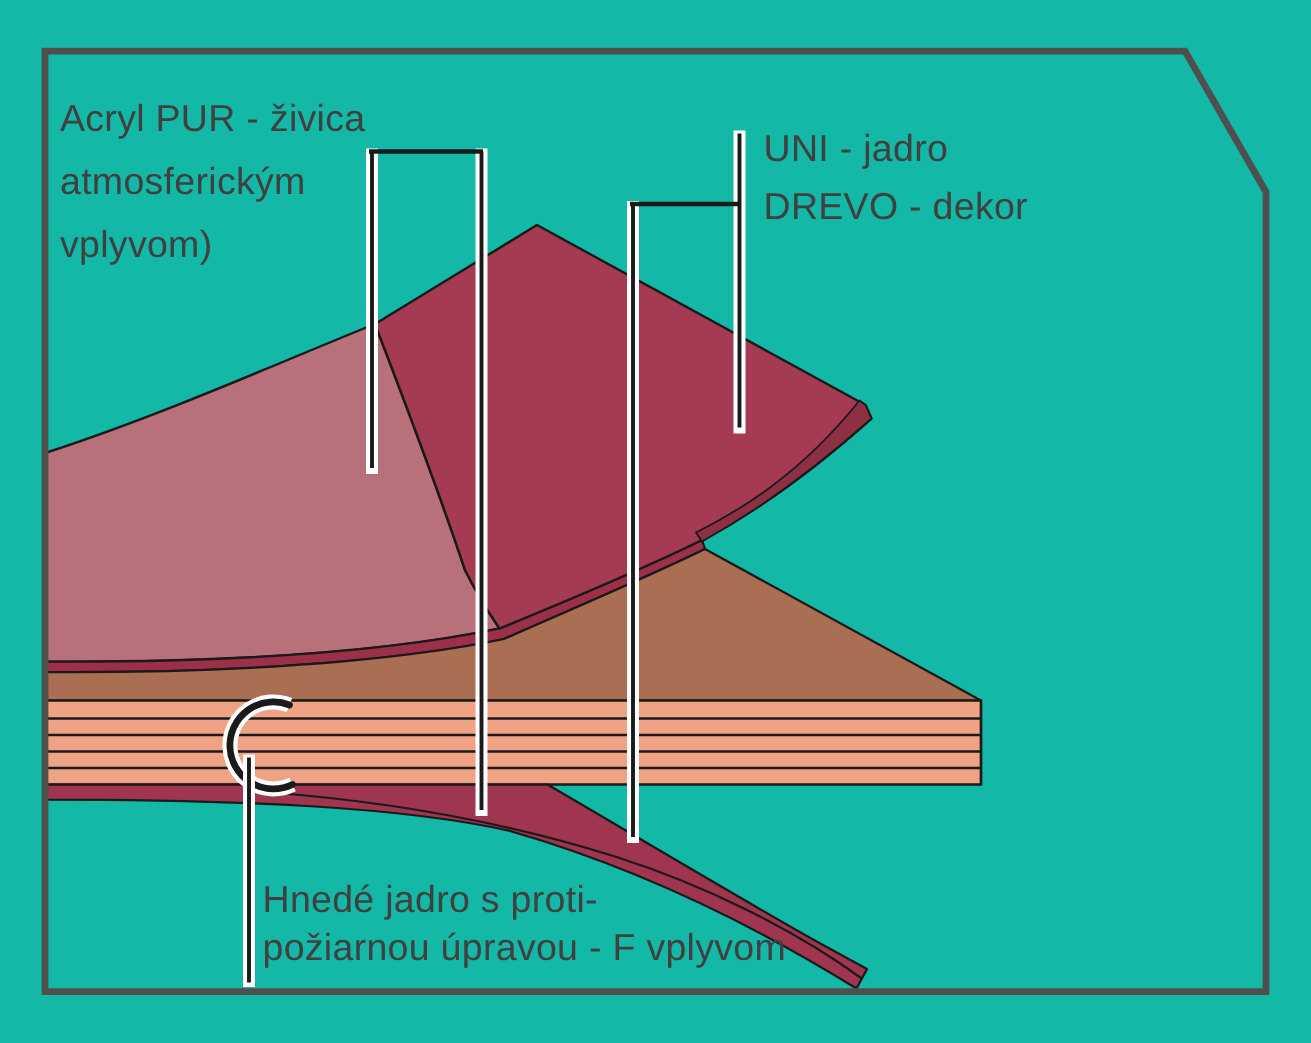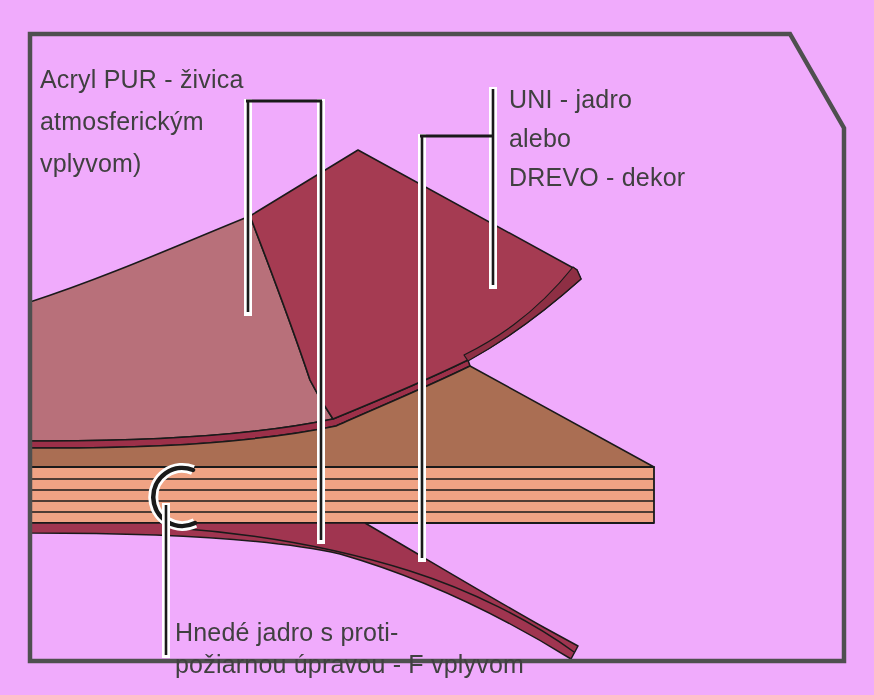--- a/index.html
+++ b/index.html
@@ -1,34 +1,34 @@
 <!DOCTYPE html>
 <html><head>
 <meta charset="utf-8">
 <style>
   html,body{margin:0;padding:0;background:#ffffff;}
   .stage{
     position:relative;
     width:874px;height:695px;
-    background:#f0abfc;
+    background:#14b8a6;
     overflow:hidden;
     font-family:"Liberation Sans", sans-serif;
   }
   .stage svg{position:absolute;left:0;top:0;}
   .label{
     position:absolute;
     color:#404040;
     font-size:25px;
     letter-spacing:0.2px;
     white-space:nowrap;
   }
   .label span{display:block;}
   .label-acryl{left:40px;top:58px;line-height:42px;}
   .label-uni{left:509px;top:80px;line-height:39px;}
-  .label-core{left:175px;top:616px;line-height:32px;}
+  .label-core{left:175px;top:584px;line-height:32px;}
 </style>
 </head>
 <body>
 
 <div class="stage">
 
   <svg width="874" height="695" viewBox="0 0 874 695">
 
     <path d="M30,302 C110,276 190,240 250,216 C270,268 295,335 310,380 Q320,400 333,419 C290,428 200,442 30,441 Z" stroke="#1a1a1a" stroke-width="1.6" stroke-linejoin="round" fill="#b8707a"></path>
 
@@ -76,21 +76,20 @@
   </svg>
 
   <div class="label label-acryl">
     <span>Acryl PUR - živica</span>
     <span>atmosferickým</span>
     <span>vplyvom)</span>
   </div>
 
   <div class="label label-uni">
     <span>UNI - jadro</span>
-    <span>alebo</span>
     <span>DREVO - dekor</span>
   </div>
 
   <div class="label label-core">
     <span>Hnedé jadro s proti-</span>
     <span>požiarnou úpravou - F vplyvom</span>
   </div>
 
 </div>
 

